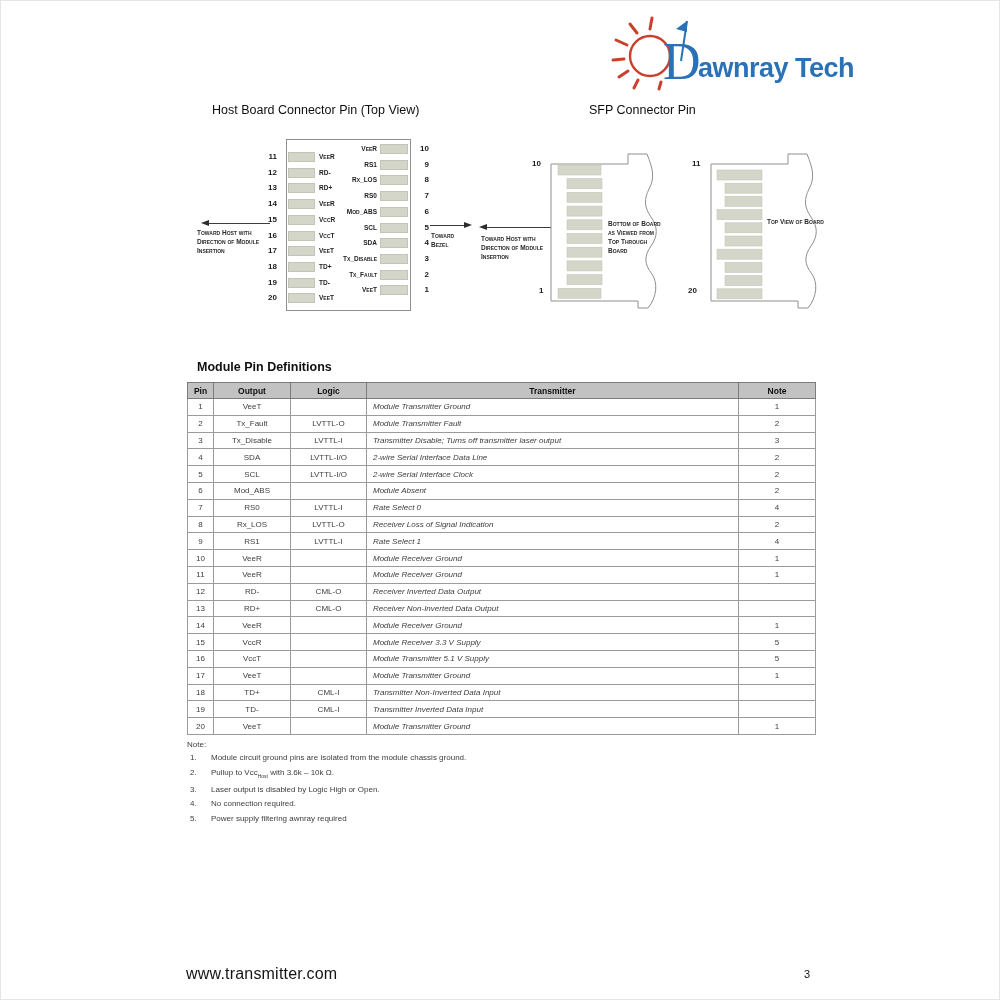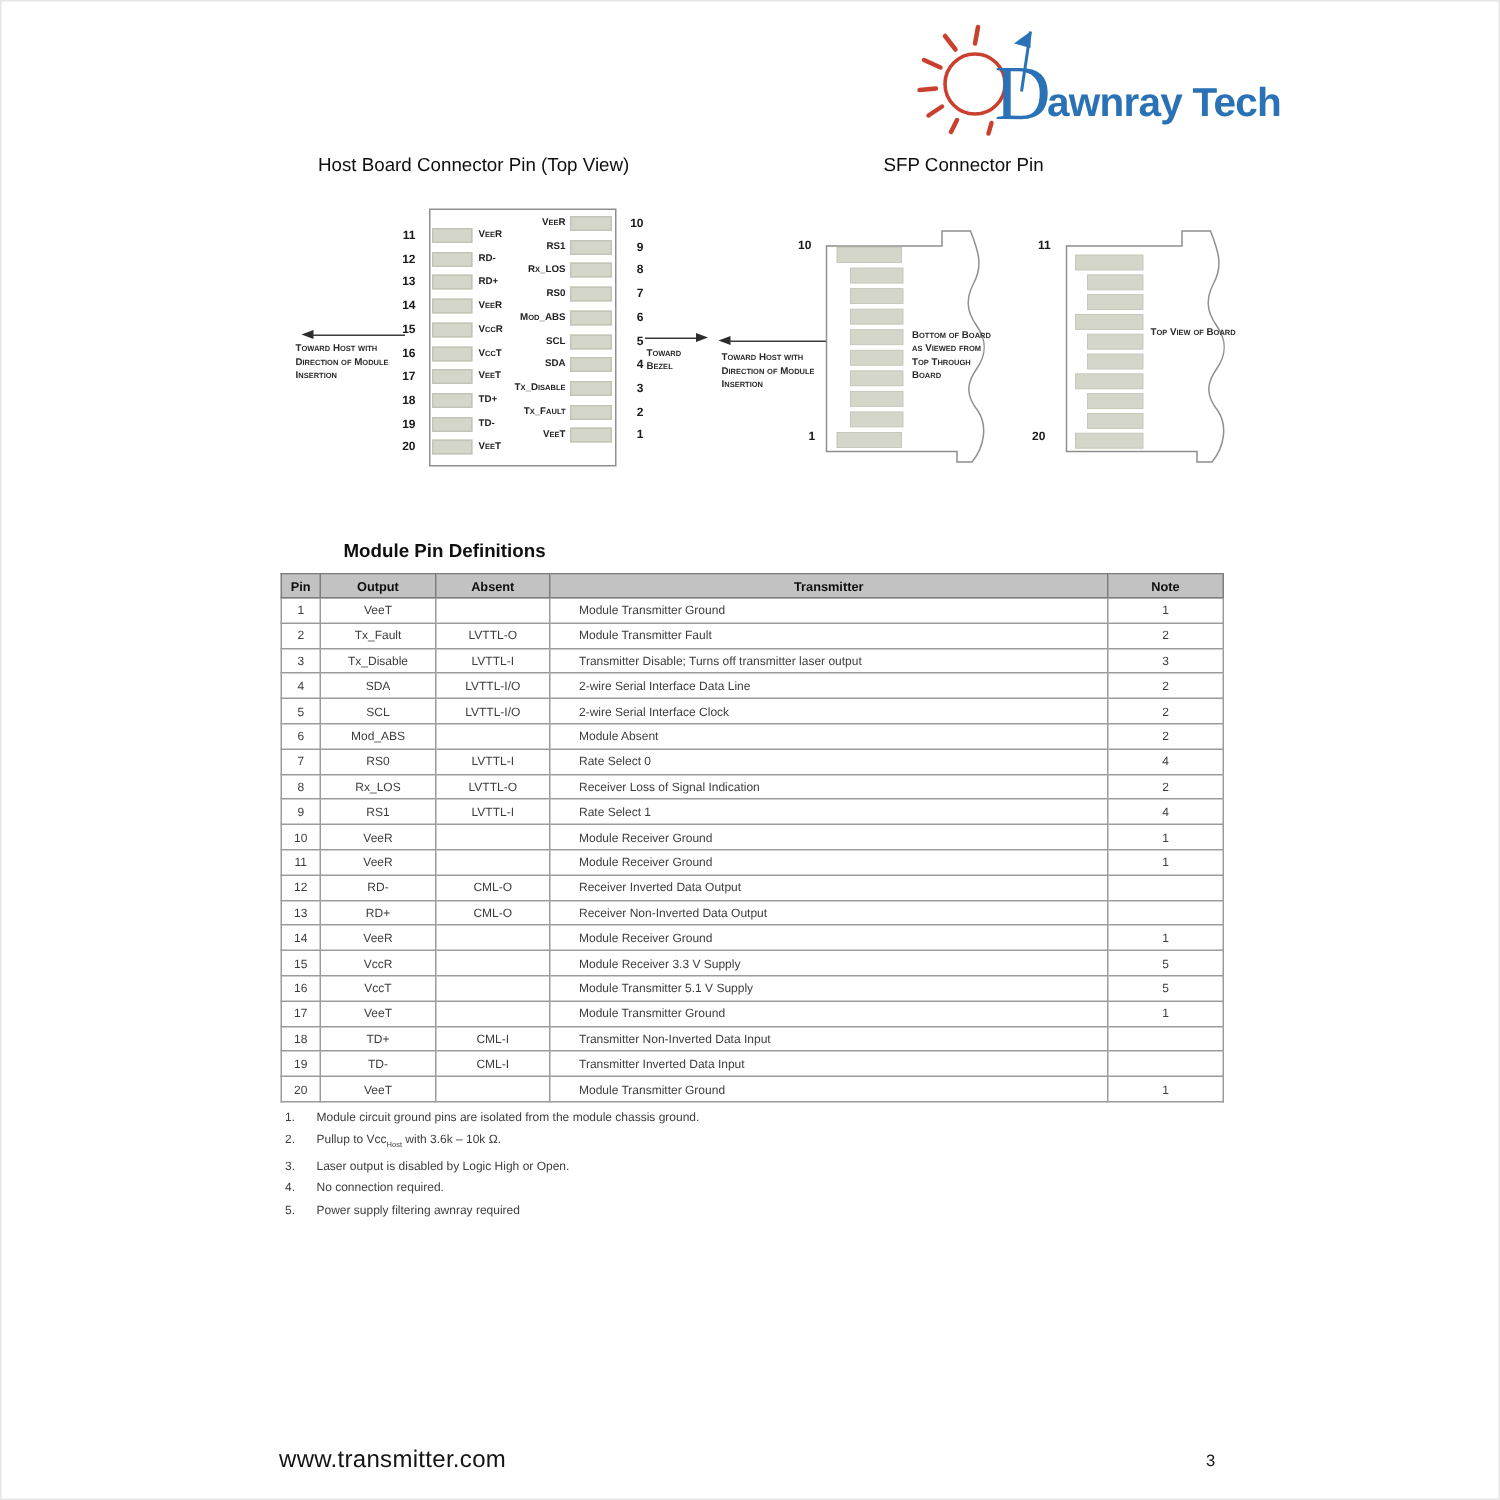--- a/index.html
+++ b/index.html
@@ -35,27 +35,27 @@
   .smallcaps{position:absolute;font-weight:bold;font-size:6.5px;line-height:9px;
              font-variant:small-caps;color:#2a2a2a;}
 
   
   .sfp-svg{position:absolute;left:520px;top:145px;}
   .board-outline{fill:#fff;stroke:#8f8f8f;stroke-width:1;}
   .sfp-pad{fill:#d3d6c9;stroke:#c2c5b6;stroke-width:0.6;}
   .sfp-num{position:absolute;font-weight:bold;font-size:8px;color:#1a1a1a;}
 
   
-  .tbl-title{position:absolute;left:196px;top:359px;font-weight:bold;font-size:12.5px;color:#0f0f0f;margin-left:32px;}
+  .tbl-title{position:absolute;left:196px;top:359px;font-weight:bold;font-size:12.5px;color:#0f0f0f;}
   .pin-table{position:absolute;left:186px;top:381px;width:628px;border-collapse:collapse;
              table-layout:fixed;font-size:8px;color:#3d3d3d;border:1px solid #6f6f6f;}
   .pin-table th{background:#c2c2c2;border:1px solid #7c7c7c;font-size:8.5px;font-weight:bold;
                 color:#0f0f0f;height:15px;padding:0;}
   .pin-table td{border:1px solid #9b9b9b;height:15.8px;padding:0;text-align:center;line-height:9px;}
-  .pin-table td.desc{text-align:left;padding-left:19px;}
+  .pin-table td.desc{text-align:left;padding-left:6px;font-style:italic;}
 
   
   .notes{position:absolute;left:186px;top:737px;width:560px;font-size:8px;color:#3d3d3d;}
   .note-title{line-height:13px;}
   .note-item{display:flex;line-height:14.6px;}
   .note-num{width:24px;flex:0 0 24px;padding-left:3px;box-sizing:border-box;}
   .note-text sub{font-size:5px;}
 
   
   .footer-url{position:absolute;left:185px;top:964px;font-size:16px;color:#141414;letter-spacing:0.2px;}
@@ -258,21 +258,21 @@
       <col style="width:26px">
         <col style="width:77px">
         <col style="width:76px">
       <col style="width:372px">
         <col style="width:77px">
     </colgroup>
     <thead>
       <tr>
         <th>Pin</th>
         <th>Output</th>
-        <th>Absent</th>
+        <th>Logic</th>
         <th>Transmitter</th>
         <th>Note</th>
       </tr>
     </thead>
     <tbody id="pin-table-body">
         <tr>
           <td>1</td>
           <td>VeeT</td>
           <td></td>
           <td class="desc">Module Transmitter Ground</td>
@@ -408,20 +408,21 @@
           <td>20</td>
           <td>VeeT</td>
           <td></td>
           <td class="desc">Module Transmitter Ground</td>
           <td>1</td>
         </tr>
       </tbody>
   </table>
 
   <div class="notes">
+    <div class="note-title">Note:</div>
     <div id="notes-list">
         <div class="note-item">
           <span class="note-num">1.</span>
           <span class="note-text">Module circuit ground pins are isolated from the module chassis ground.</span>
         </div>
         <div class="note-item">
           <span class="note-num">2.</span>
           <span class="note-text"><span>Pullup to Vcc</span><sub>Host</sub><span> with 3.6k – 10k Ω.</span></span>
         </div>
         <div class="note-item">

